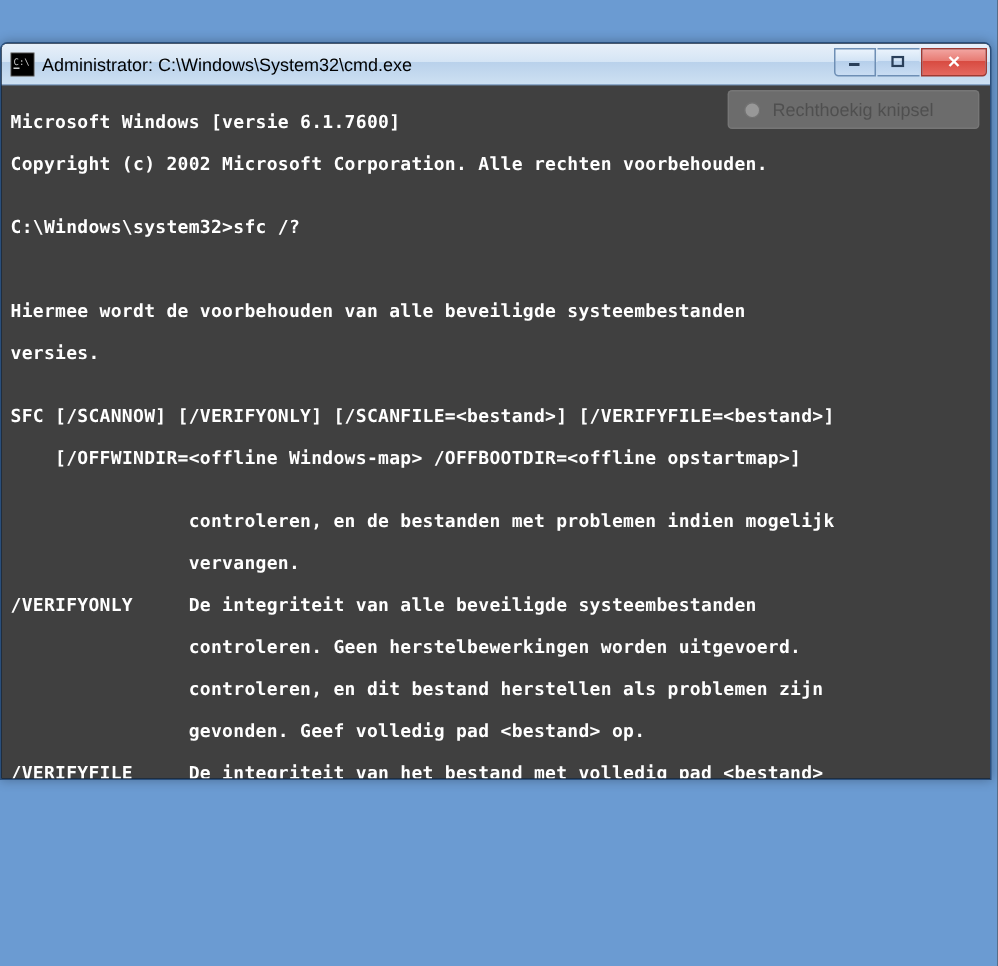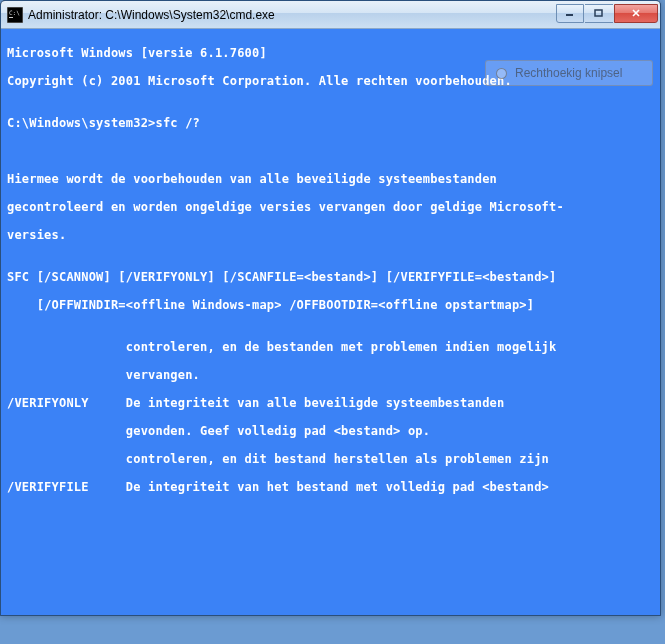--- a/index.html
+++ b/index.html
@@ -6,27 +6,28 @@
     body {
       font-family: "Segoe UI", Tahoma, sans-serif;
       background: #6b9bd2;
       width: 665px;
       height: 644px;
       overflow: hidden;
       position: relative;
     }
     .window {
       width: 661px;
-      height: 616px;
+      height: 492px;
       background: #000;
       border: 1px solid #2a4f7c;
       border-radius: 5px 5px 0 0;
       overflow: hidden;
       position: relative;
       box-shadow: 0 0 8px rgba(0,0,0,0.3);
+      margin-top: 28px;
     }
     .titlebar {
       height: 28px;
       background: linear-gradient(to bottom, #e8f0f9 0%, #d5e5f5 45%, #b9d1eb 46%, #cde0f2 100%);
       display: flex;
       align-items: center;
       padding: 0 2px 0 6px;
       border-bottom: 1px solid #8ca8c8;
       position: relative;
     }
@@ -64,21 +65,21 @@
     .win-btn.min { border-radius: 0 0 0 3px; }
     .win-btn.close {
       width: 44px;
       border-radius: 0 0 3px 0;
       background: linear-gradient(to bottom, #f2a4a0 0%, #e77a72 45%, #d84b41 46%, #e4685f 100%);
       border-color: #9e3a33;
       color: #fff;
     }
     .win-btn.max { border-left: 0; border-right: 0; }
     .terminal {
-      background: #3b82f6;
+      background: #404040;
       color: #fff;
       font-family: "Lucida Console", "Consolas", monospace;
       font-size: 12px;
       line-height: 14px;
       padding: 3px 6px;
       height: calc(100% - 28px);
       overflow: hidden;
       white-space: pre;
       font-weight: bold;
       letter-spacing: 0.2px;
@@ -135,37 +136,37 @@
         <svg width="10" height="8" viewBox="0 0 10 8">
           <line x1="2" y1="1" x2="8" y2="7" stroke="#fff" stroke-width="1.6"></line>
           <line x1="8" y1="1" x2="2" y2="7" stroke="#fff" stroke-width="1.6"></line>
         </svg>
       </div>
     </div>
   </div>
 
   <div class="terminal">
 <div class="line">Microsoft Windows [versie 6.1.7600]</div>
-<div class="line">Copyright (c) 2001 Microsoft Corporation. Alle rechten voorbehouden.</div>
+<div class="line">Copyright (c) 2002 Microsoft Corporation. Alle rechten voorbehouden.</div>
 <div class="line"></div>
 <div class="line">C:\Windows\system32&gt;sfc /?</div>
 <div class="line"></div>
 <div class="line"></div>
 <div class="line">Hiermee wordt de voorbehouden van alle beveiligde systeembestanden</div>
-<div class="line">gecontroleerd en worden ongeldige versies vervangen door geldige Microsoft-</div>
 <div class="line">versies.</div>
 <div class="line"></div>
 <div class="line">SFC [/SCANNOW] [/VERIFYONLY] [/SCANFILE=&lt;bestand&gt;] [/VERIFYFILE=&lt;bestand&gt;]</div>
 <div class="line">    [/OFFWINDIR=&lt;offline Windows-map&gt; /OFFBOOTDIR=&lt;offline opstartmap&gt;]</div>
 <div class="line"></div>
 <div class="line">                controleren, en de bestanden met problemen indien mogelijk</div>
 <div class="line">                vervangen.</div>
 <div class="line">/VERIFYONLY     De integriteit van alle beveiligde systeembestanden</div>
+<div class="line">                controleren. Geen herstelbewerkingen worden uitgevoerd.</div>
+<div class="line">                controleren, en dit bestand herstellen als problemen zijn</div>
 <div class="line">                gevonden. Geef volledig pad &lt;bestand&gt; op.</div>
-<div class="line">                controleren, en dit bestand herstellen als problemen zijn</div>
 <div class="line">/VERIFYFILE     De integriteit van het bestand met volledig pad &lt;bestand&gt;</div>
 
 
 
 
 
 <div class="line"></div>
 
 <div class="line"></div>
 

